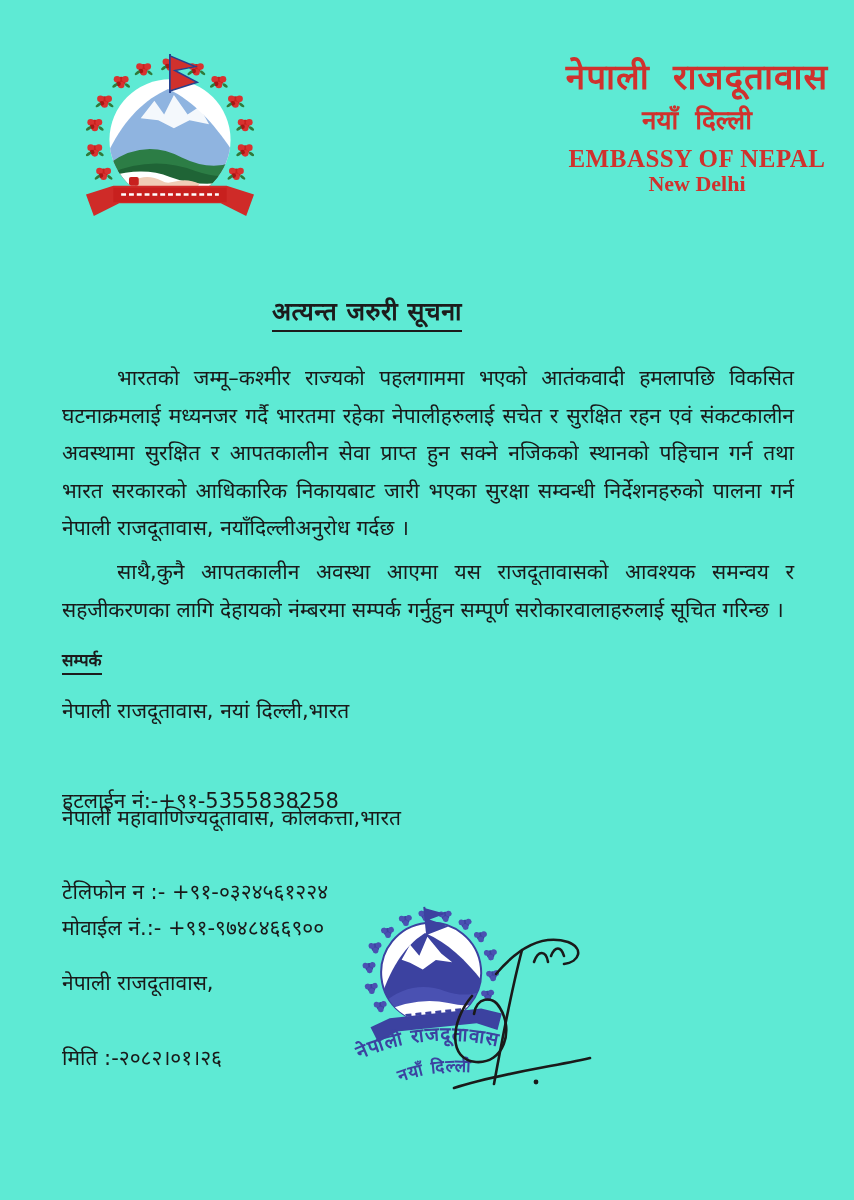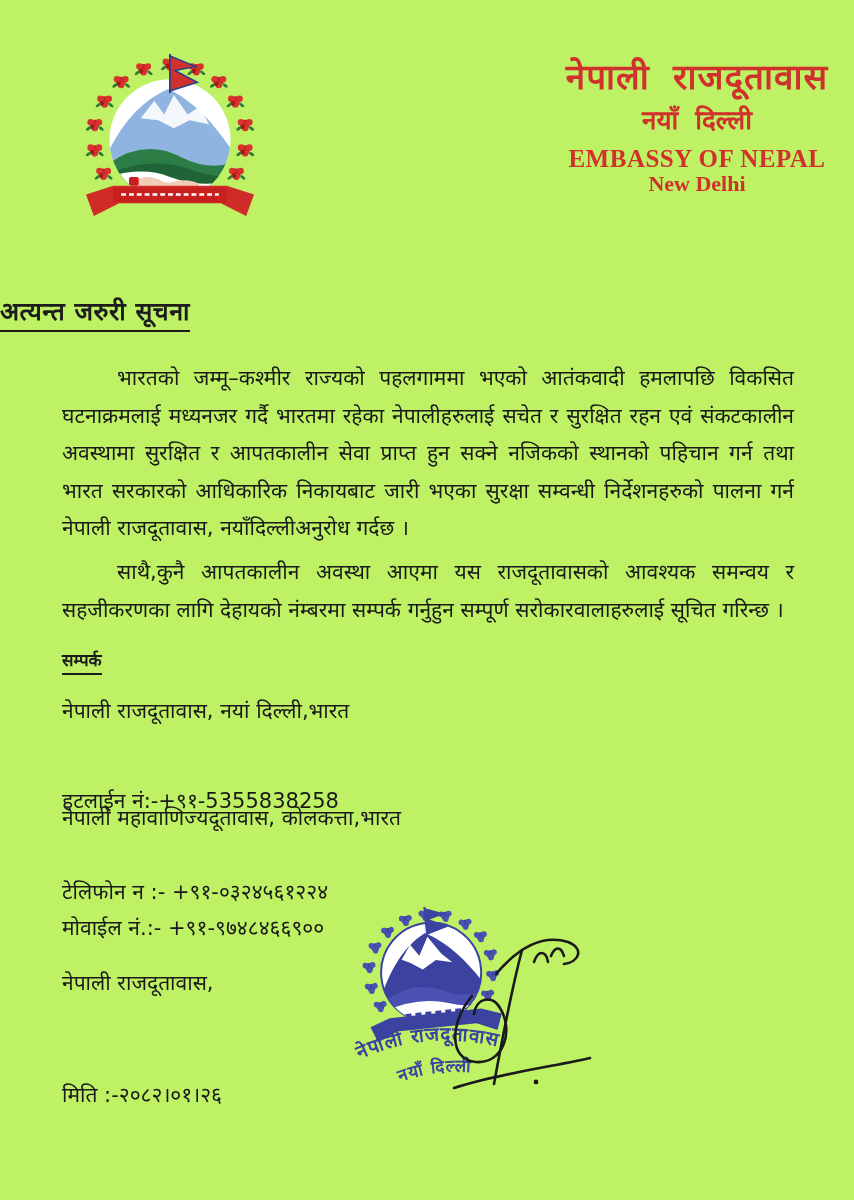--- a/index.html
+++ b/index.html
@@ -1,36 +1,36 @@
 <!DOCTYPE html>
 <html><head>
 <meta charset="utf-8">
 <style>
   html,body{margin:0;padding:0;background:#e8e8e8;}
   .page{
     position:relative;
     width:854px;height:1200px;
     margin:0 auto;
-    background:#bef264;
+    background:#5eead4;
     font-family:"DejaVu Sans","Liberation Sans",sans-serif;
     color:#1c1c1c;
     overflow:hidden;
   }
   
   .emblem{position:absolute;left:72px;top:50px;width:196px;height:168px;}
   .letterhead{
     position:absolute;left:540px;top:58px;width:314px;
     text-align:center;color:#d0312d;
   }
   .lh-np-main{font-size:35px;font-weight:bold;letter-spacing:1px;word-spacing:10px;line-height:1.1;}
   .lh-np-city{font-size:26px;font-weight:bold;word-spacing:8px;margin-top:4px;}
   .lh-en-main{font-family:"Liberation Serif","DejaVu Serif",serif;font-size:25px;font-weight:bold;margin-top:8px;letter-spacing:.5px;}
   .lh-en-city{font-family:Liberation Serif, serif;font-size:22px;font-weight:bold;line-height:1.0;}
   
-  .doc-title-wrap{position:absolute;left:0;top:293px;width:734px;text-align:left;text-decoration:underline;}
+  .doc-title-wrap{position:absolute;left:0;top:293px;width:734px;text-align:center;text-decoration:underline;}
   .doc-title{
     display:inline-block;font-size:25px;font-weight:bold;
     border-bottom:2.5px solid #1c1c1c;padding-bottom:3px;letter-spacing:.5px;
   }
   
   .para{
     position:absolute;left:62px;width:732px;
     font-size:21px;line-height:37.5px;text-align:justify;
     text-indent:55px;color:#191919;
   }
@@ -45,21 +45,21 @@
   .cline{position:absolute;left:62px;font-size:21px;color:#191919;white-space:nowrap;}
   .c-delhi-name{top:696px;}
   .c-delhi-phone{top:750px;}
   .c-delhi-hotline{top:786px;}
   .c-kol-name{top:803px;}
   .c-kol-phone{top:877px;}
   .c-kol-mobile{top:913px;}
   
   .s-line1{top:968px;}
   .s-line2{top:1006px;}
-  .s-line3{top:1043px;margin-top:37px;}
+  .s-line3{top:1043px;}
   
   .stamp{position:absolute;left:322px;top:893px;width:252px;height:212px;transform:rotate(-6deg);}
   .signature{position:absolute;left:438px;top:922px;width:160px;height:180px;}
 </style>
 </head>
 <body>
 
 <div class="page">
 
   <div class="emblem">

